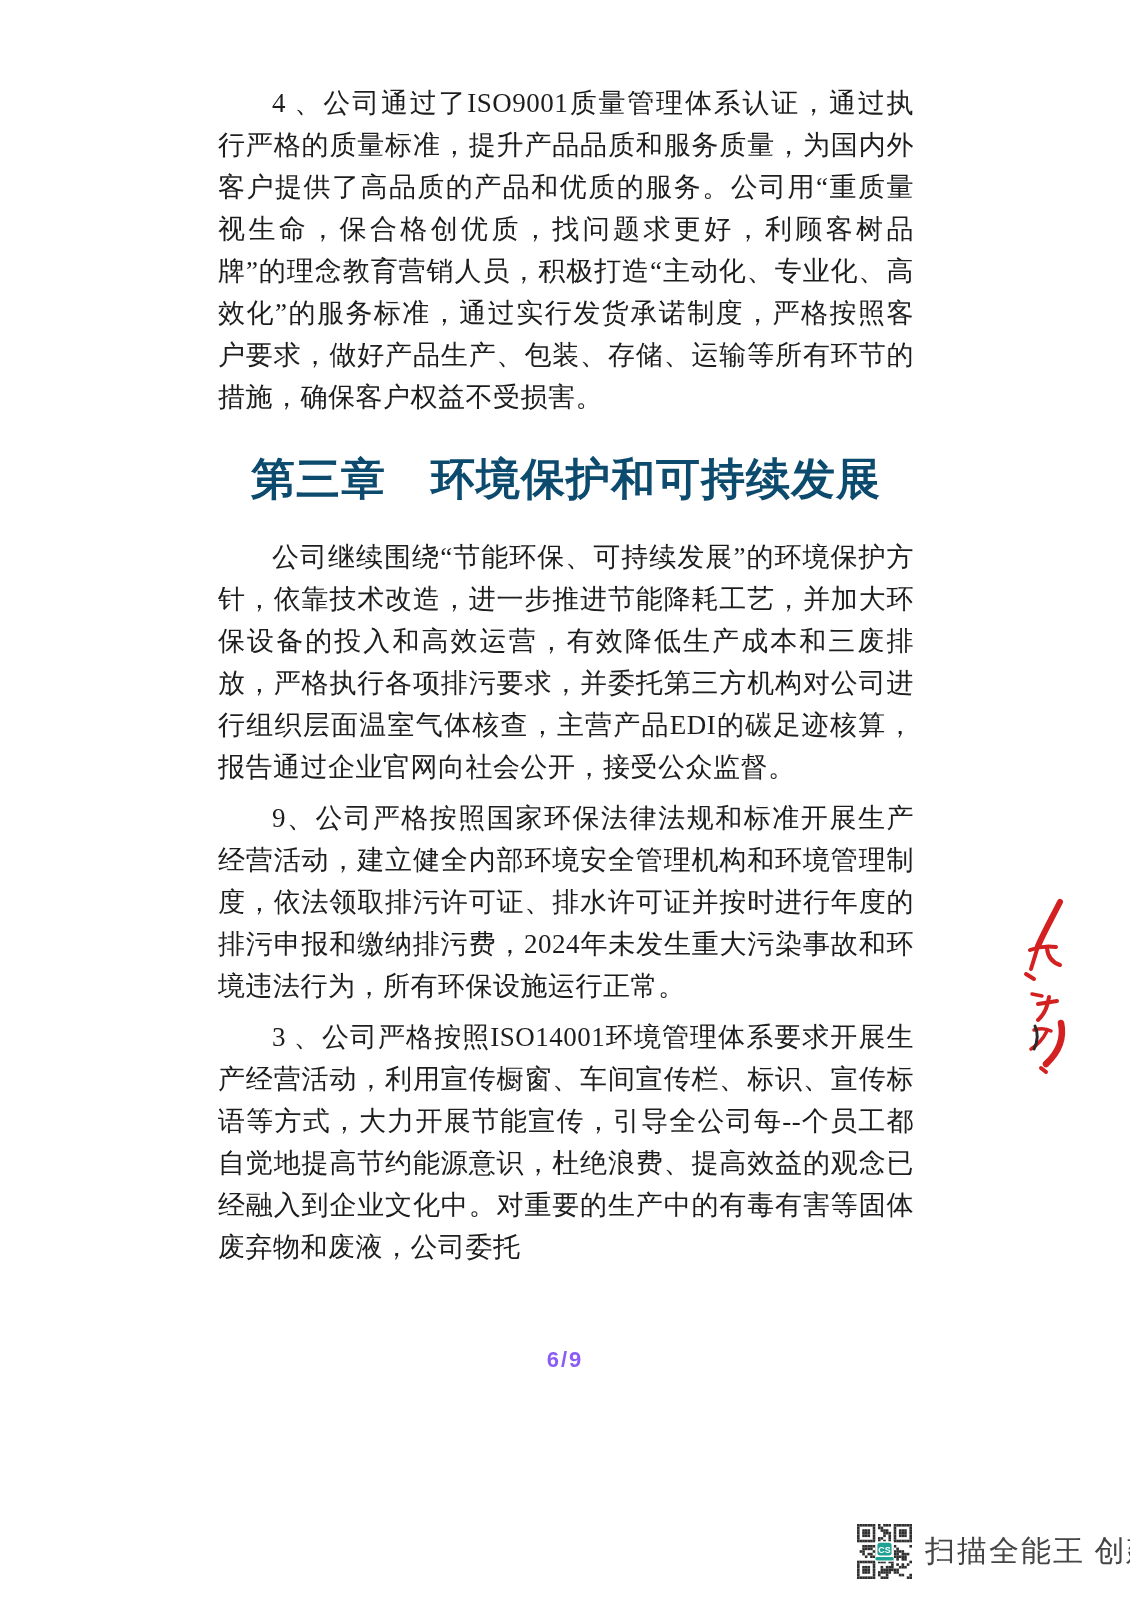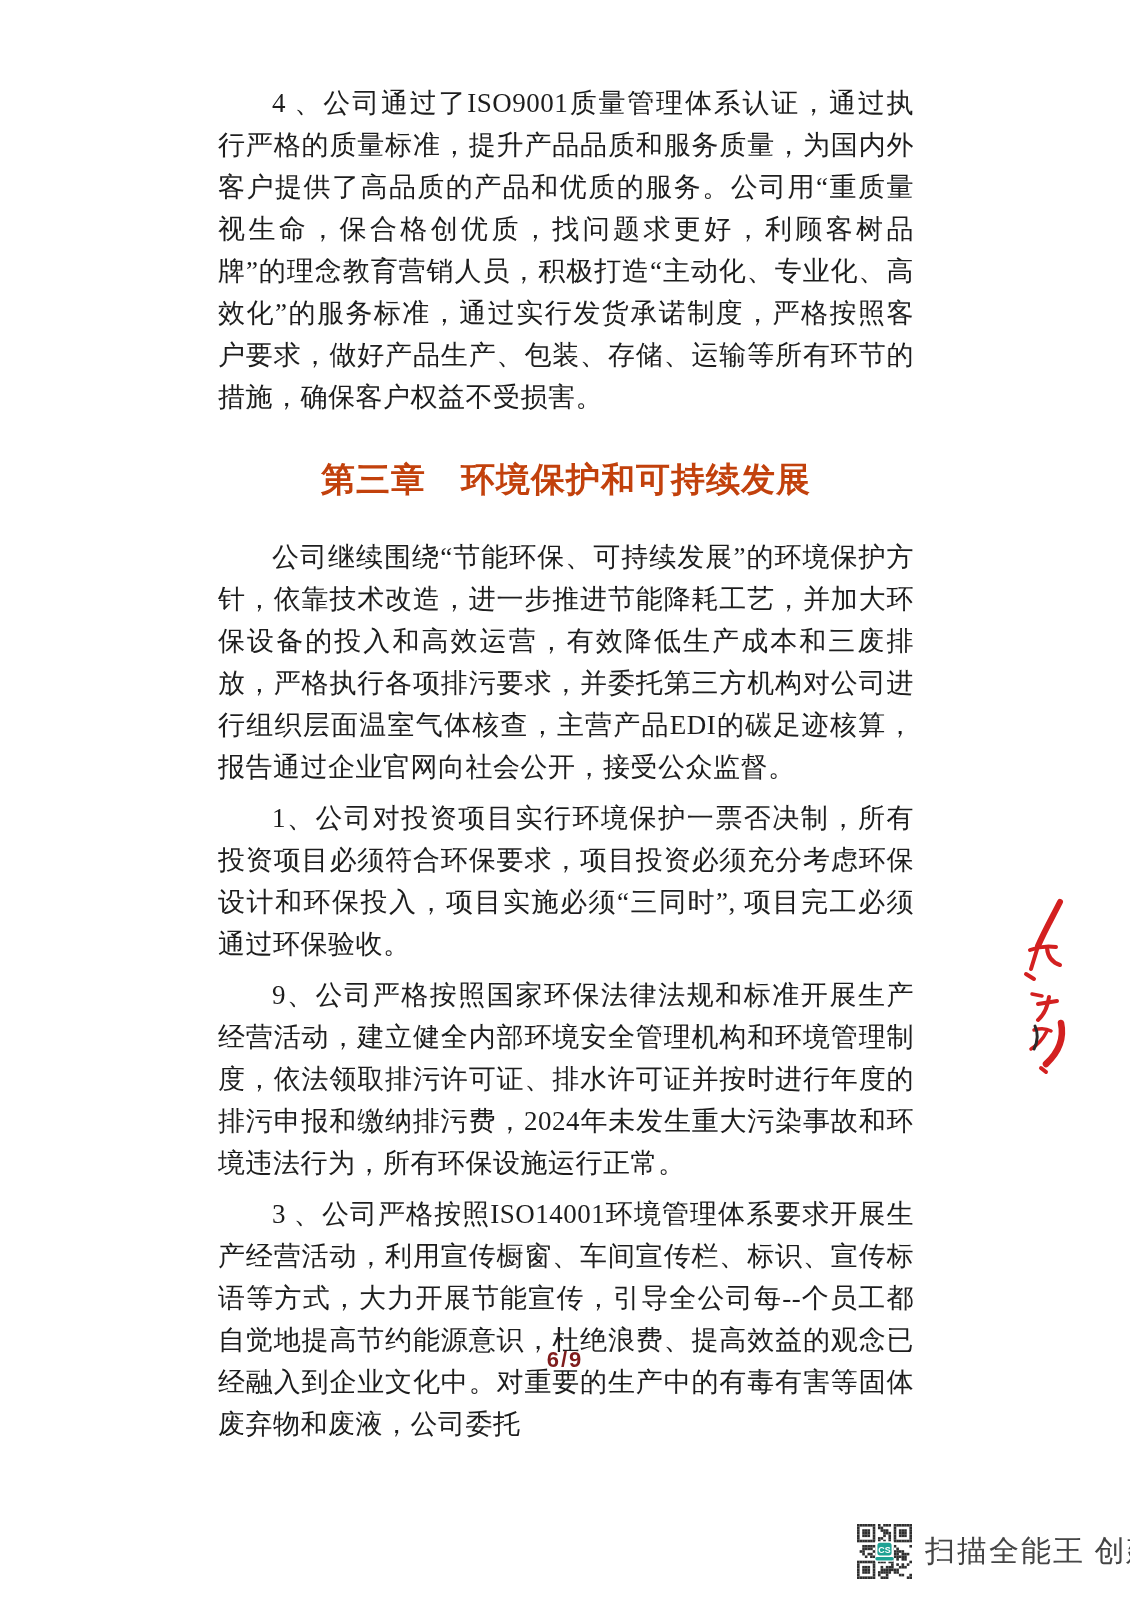--- a/index.html
+++ b/index.html
@@ -30,39 +30,39 @@
   .body-para {
     font-size: 27px;
     line-height: 42px;
     text-align: justify;
     text-indent: 2em;
     margin: 0 0 9px 0;
     letter-spacing: 0.5px;
     color: #1d1d1d;
   }
   .chapter-heading {
-    font-size: 34px;
+    font-size: 44px;
     line-height: 40px;
     font-weight: bold;
     text-align: center;
     margin: 42px 0 36px 0;
     letter-spacing: 1px;
-    color: #c2410c;
+    color: #0c4a6e;
   }
   .page-number {
     position: absolute;
     top: 1347px;
     left: 0;
     width: 1130px;
     text-align: center;
     font-size: 22px;
     font-weight: bold;
     letter-spacing: 2px;
     font-family: "Liberation Sans", "DejaVu Sans", sans-serif;
-    color: #7f1d1d;
+    color: #8b5cf6;
   }
   .seal-mark {
     position: absolute;
     left: 1008px;
     top: 890px;
     width: 70px;
     height: 190px;
     pointer-events: none;
   }
   .footer-credit {
@@ -93,21 +93,20 @@
 <body>
 
 <div class="page">
 
   <div class="doc-column">
     <p class="body-para">4 、公司通过了ISO9001质量管理体系认证，通过执行严格的质量标准，提升产品品质和服务质量，为国内外客户提供了高品质的产品和优质的服务。公司用“重质量视生命，保合格创优质，找问题求更好，利顾客树品牌”的理念教育营销人员，积极打造“主动化、专业化、高效化”的服务标准，通过实行发货承诺制度，严格按照客户要求，做好产品生产、包装、存储、运输等所有环节的措施，确保客户权益不受损害。</p>
 
     <h2 class="chapter-heading">第三章　环境保护和可持续发展</h2>
 
     <p class="body-para">公司继续围绕“节能环保、可持续发展”的环境保护方针，依靠技术改造，进一步推进节能降耗工艺，并加大环保设备的投入和高效运营，有效降低生产成本和三废排放，严格执行各项排污要求，并委托第三方机构对公司进行组织层面温室气体核查，主营产品EDI的碳足迹核算，报告通过企业官网向社会公开，接受公众监督。</p>
-    <p class="body-para">1、公司对投资项目实行环境保护一票否决制，所有投资项目必须符合环保要求，项目投资必须充分考虑环保设计和环保投入，项目实施必须“三同时”, 项目完工必须通过环保验收。</p>
     <p class="body-para">9、公司严格按照国家环保法律法规和标准开展生产经营活动，建立健全内部环境安全管理机构和环境管理制度，依法领取排污许可证、排水许可证并按时进行年度的排污申报和缴纳排污费，2024年未发生重大污染事故和环境违法行为，所有环保设施运行正常。</p>
     <p class="body-para">3 、公司严格按照ISO14001环境管理体系要求开展生产经营活动，利用宣传橱窗、车间宣传栏、标识、宣传标语等方式，大力开展节能宣传，引导全公司每--个员工都自觉地提高节约能源意识，杜绝浪费、提高效益的观念已经融入到企业文化中。对重要的生产中的有毒有害等固体废弃物和废液，公司委托</p>
   </div>
 
   <div class="page-number">6/9</div>
 
   <svg class="seal-mark" viewBox="0 0 70 190" xmlns="http://www.w3.org/2000/svg">
     <g fill="none" stroke="#d32020" stroke-linecap="round">
       <path d="M52 12 C 45 26, 37 40, 30 56" stroke-width="6"></path>
       <path d="M22 60 q 13 -5 26 -3" stroke-width="4"></path>

